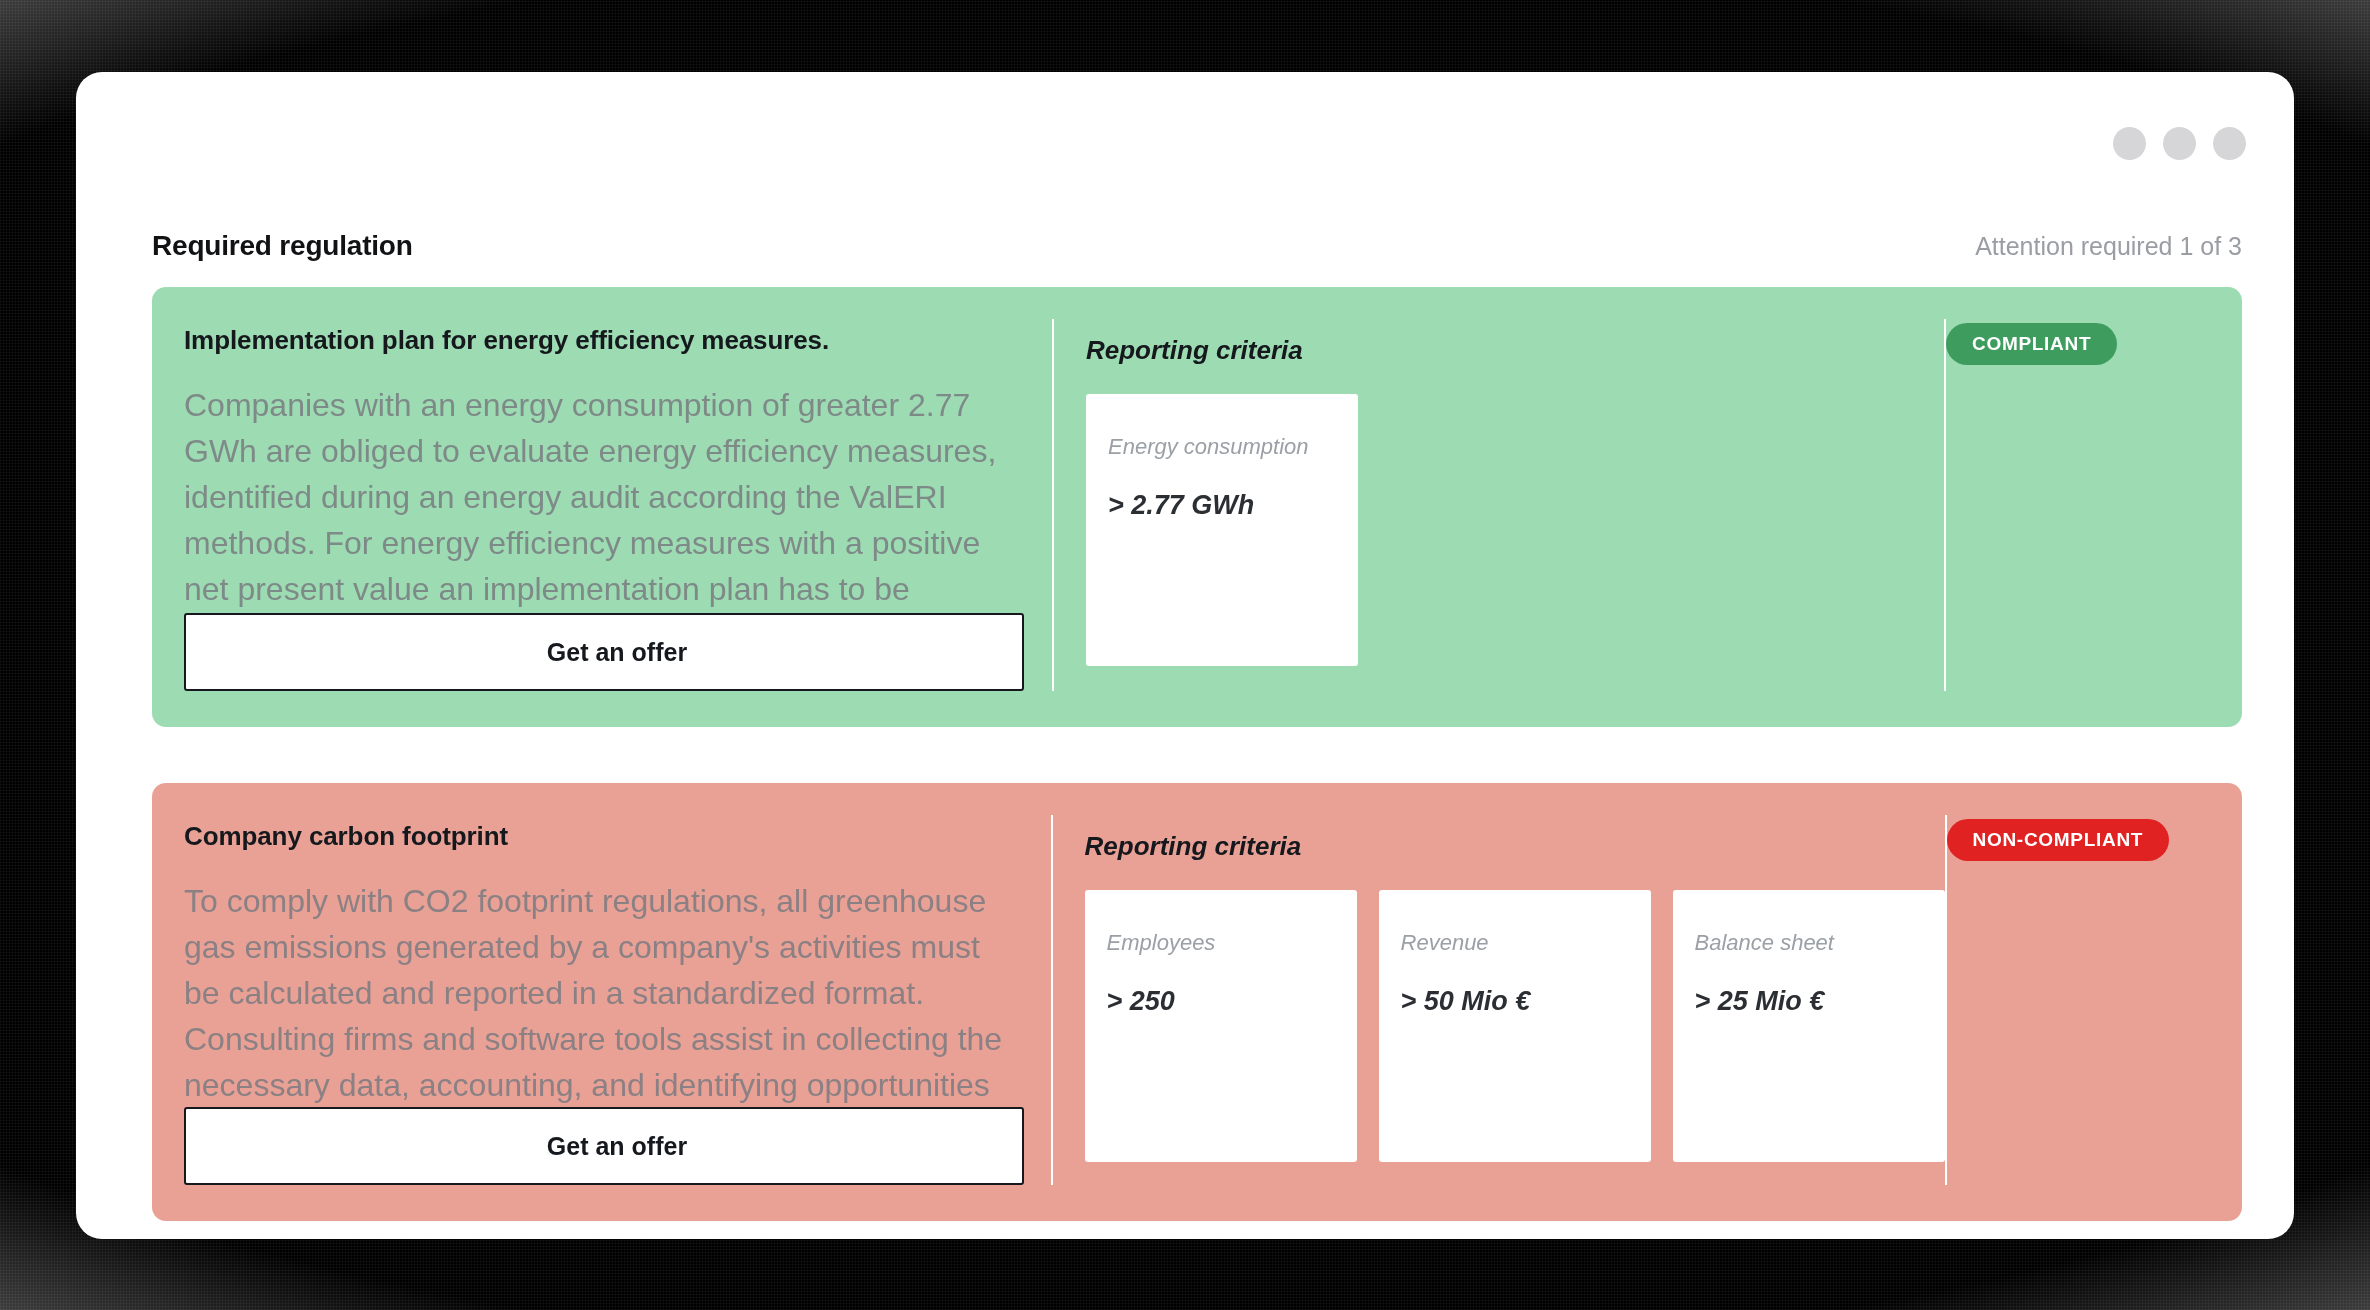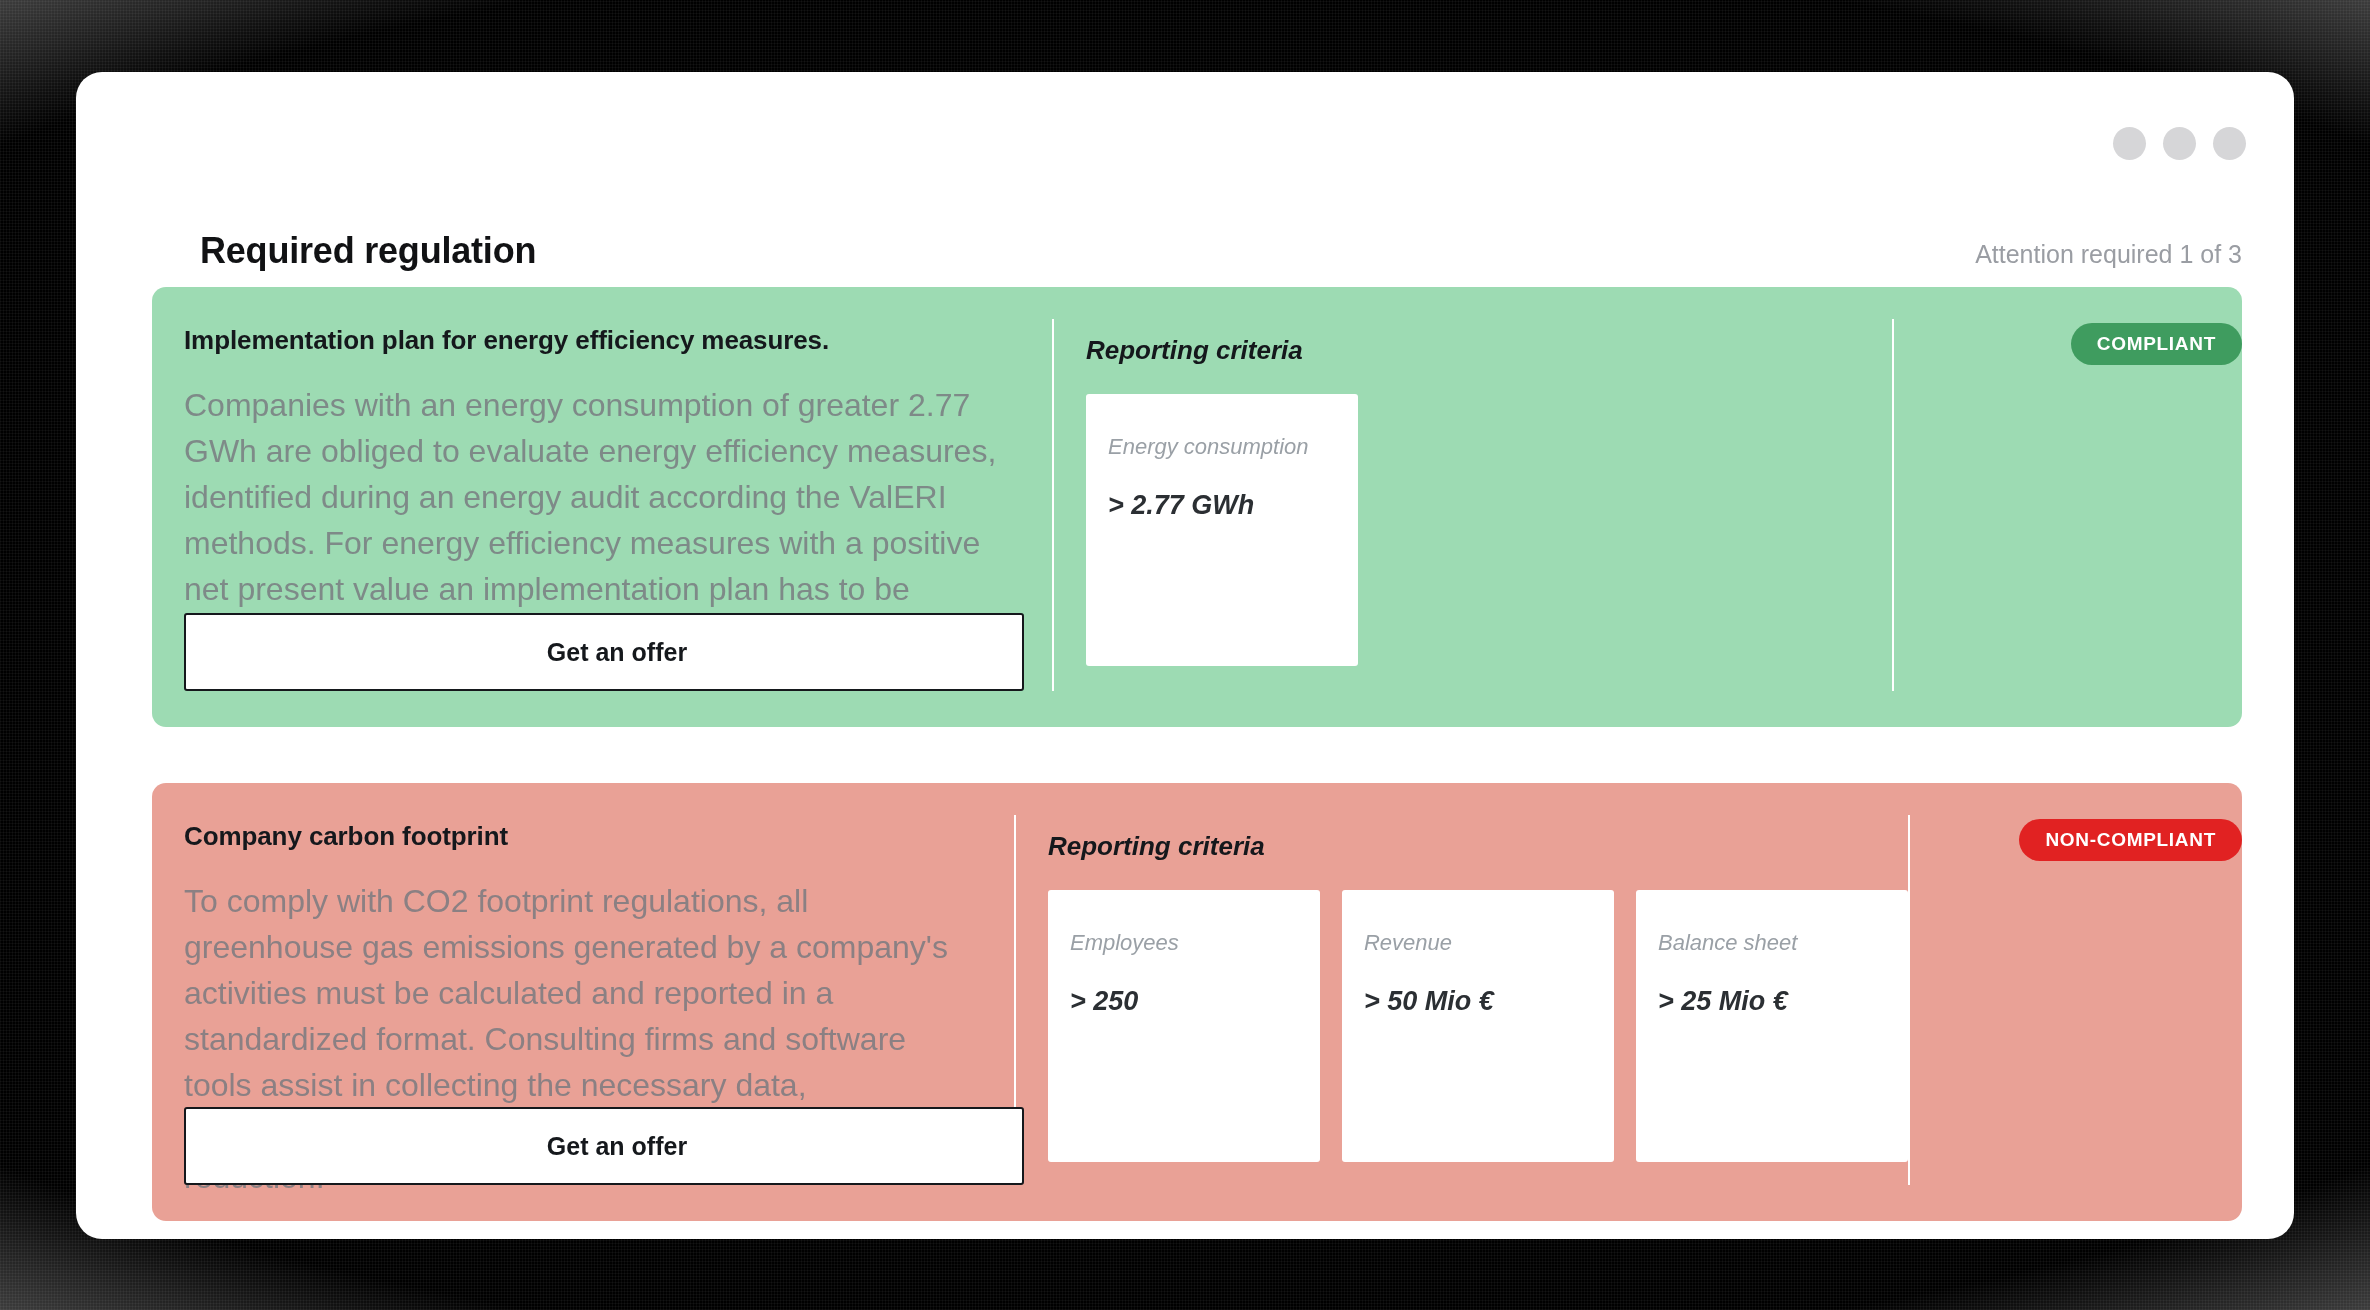--- a/index.html
+++ b/index.html
@@ -66,25 +66,24 @@
   .header {
     position: absolute;
     left: 76px;
     right: 52px;
     top: 158px;
     display: flex;
     align-items: baseline;
     justify-content: space-between;
   }
   .page-title {
-    font-size: 36px;
+    font-size: 28px;
     font-weight: bold;
     color: #111214;
     letter-spacing: -0.2px;
-    margin-left: 48px;
   }
   .attention {
     font-size: 25px;
     color: #9a9da3;
   }
 
   
   .cards {
     position: absolute;
     left: 76px;
@@ -177,24 +176,24 @@
     color: #9aa0a6;
   }
   .tile-value {
     margin-top: 30px;
     font-size: 27px;
     font-weight: bold;
     color: #2b2f33;
   }
 
   .col-right {
-    width: 348px;
+    width: 296px;
     padding-top: 36px;
     display: flex;
-    justify-content: flex-end;
+    justify-content: flex-start;
     align-items: flex-start;
   }
   .badge {
     display: inline-flex;
     align-items: center;
     justify-content: center;
     height: 42px;
     padding: 0 26px;
     border-radius: 21px;
     font-size: 19px;

